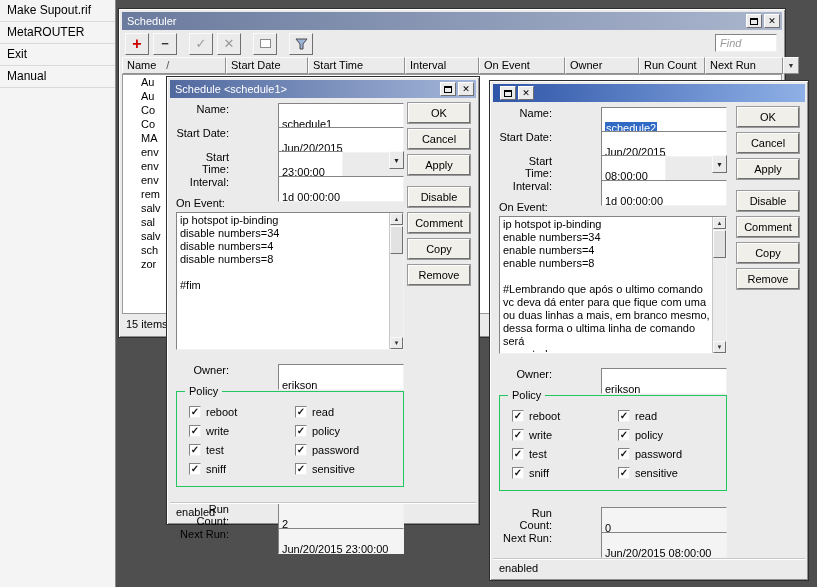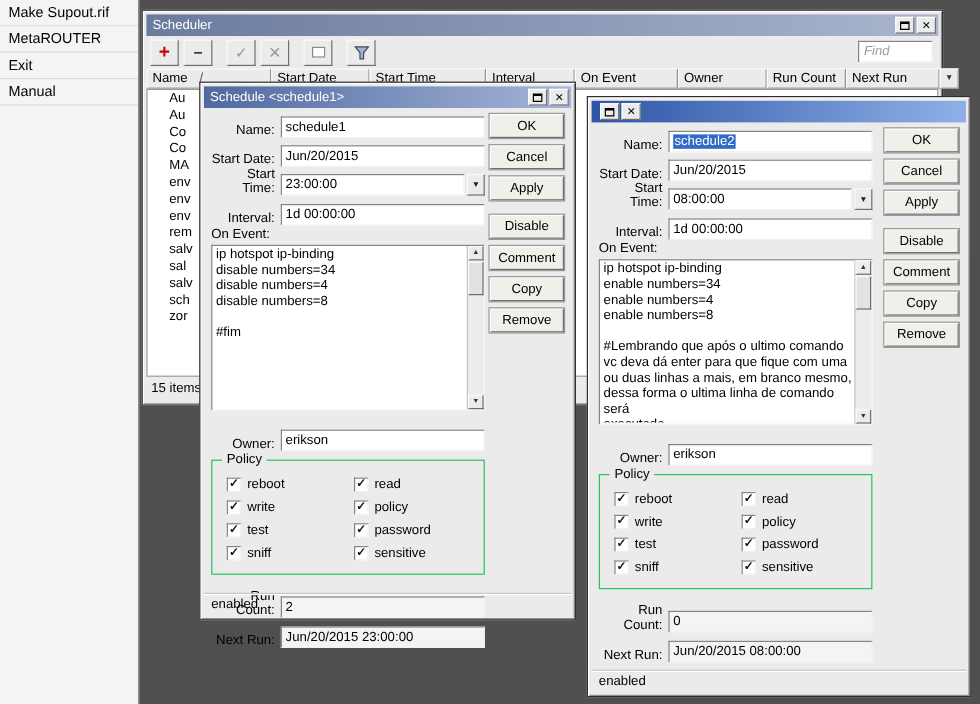--- a/index.html
+++ b/index.html
@@ -76,30 +76,30 @@
   .sort-mark { color:#555; margin-left:10px; }
   .col-drop { width:16px; display:flex; align-items:center; justify-content:center; font-size:7px; color:#333; padding:0; }
 
   .list { flex:1; background:#fff; border:1px solid #9a9a9a; overflow:hidden; position:relative; }
   .row { height:14px; line-height:14px; padding-left:18px; white-space:nowrap; color:#000; }
 
   .win-status { height:20px; flex:none; display:flex; align-items:center; padding-left:4px; }
 
   
   .dialog { z-index:2; }
-  #dlg1 { left:166px; top:68px; width:314px; height:449px; z-index:2; }
+  #dlg1 { left:166px; top:76px; width:314px; height:449px; z-index:2; }
   #dlg2 { left:489px; top:80px; width:320px; height:501px; z-index:3; }
   #dlg1 .titlebar { background:linear-gradient(90deg,#51699f 0%, #a3b5d8 100%); }
   #dlg2 .titlebar { background:linear-gradient(90deg,#2e55a7 0%, #8fb0e6 100%); }
   .dialog-body { position:relative; flex:1; }
 
-  .frow { position:absolute; left:6px; width:228px; height:20px; display:flex; align-items:flex-end; }
+  .frow { position:absolute; left:6px; width:228px; height:20px; display:flex; align-items:flex-start;gap:44px; }
   .frow label { width:58px; flex:none; text-align:right; padding-right:5px; }
   .val {
-    flex:1; height:18px; line-height:16px; padding:0 3px;
+    flex:1; height:18px; line-height:16px; padding:12px 3px;
     border:1px solid; border-color:#848484 #f2f2f2 #f2f2f2 #848484;
     background:#fff; white-space:nowrap; overflow:hidden;
   }
   .val.ro { background:#f4f4f4; }
   .sel-text { background:#316ac5; color:#fff; padding:0 1px; }
   .combo-btn {
     flex:none; width:15px; height:18px; margin-left:2px;
     background:#ebebeb; border:1px solid; border-color:#fafafa #6f6f6f #6f6f6f #fafafa;
     display:flex; align-items:center; justify-content:center; font-size:7px; color:#222;
   }

